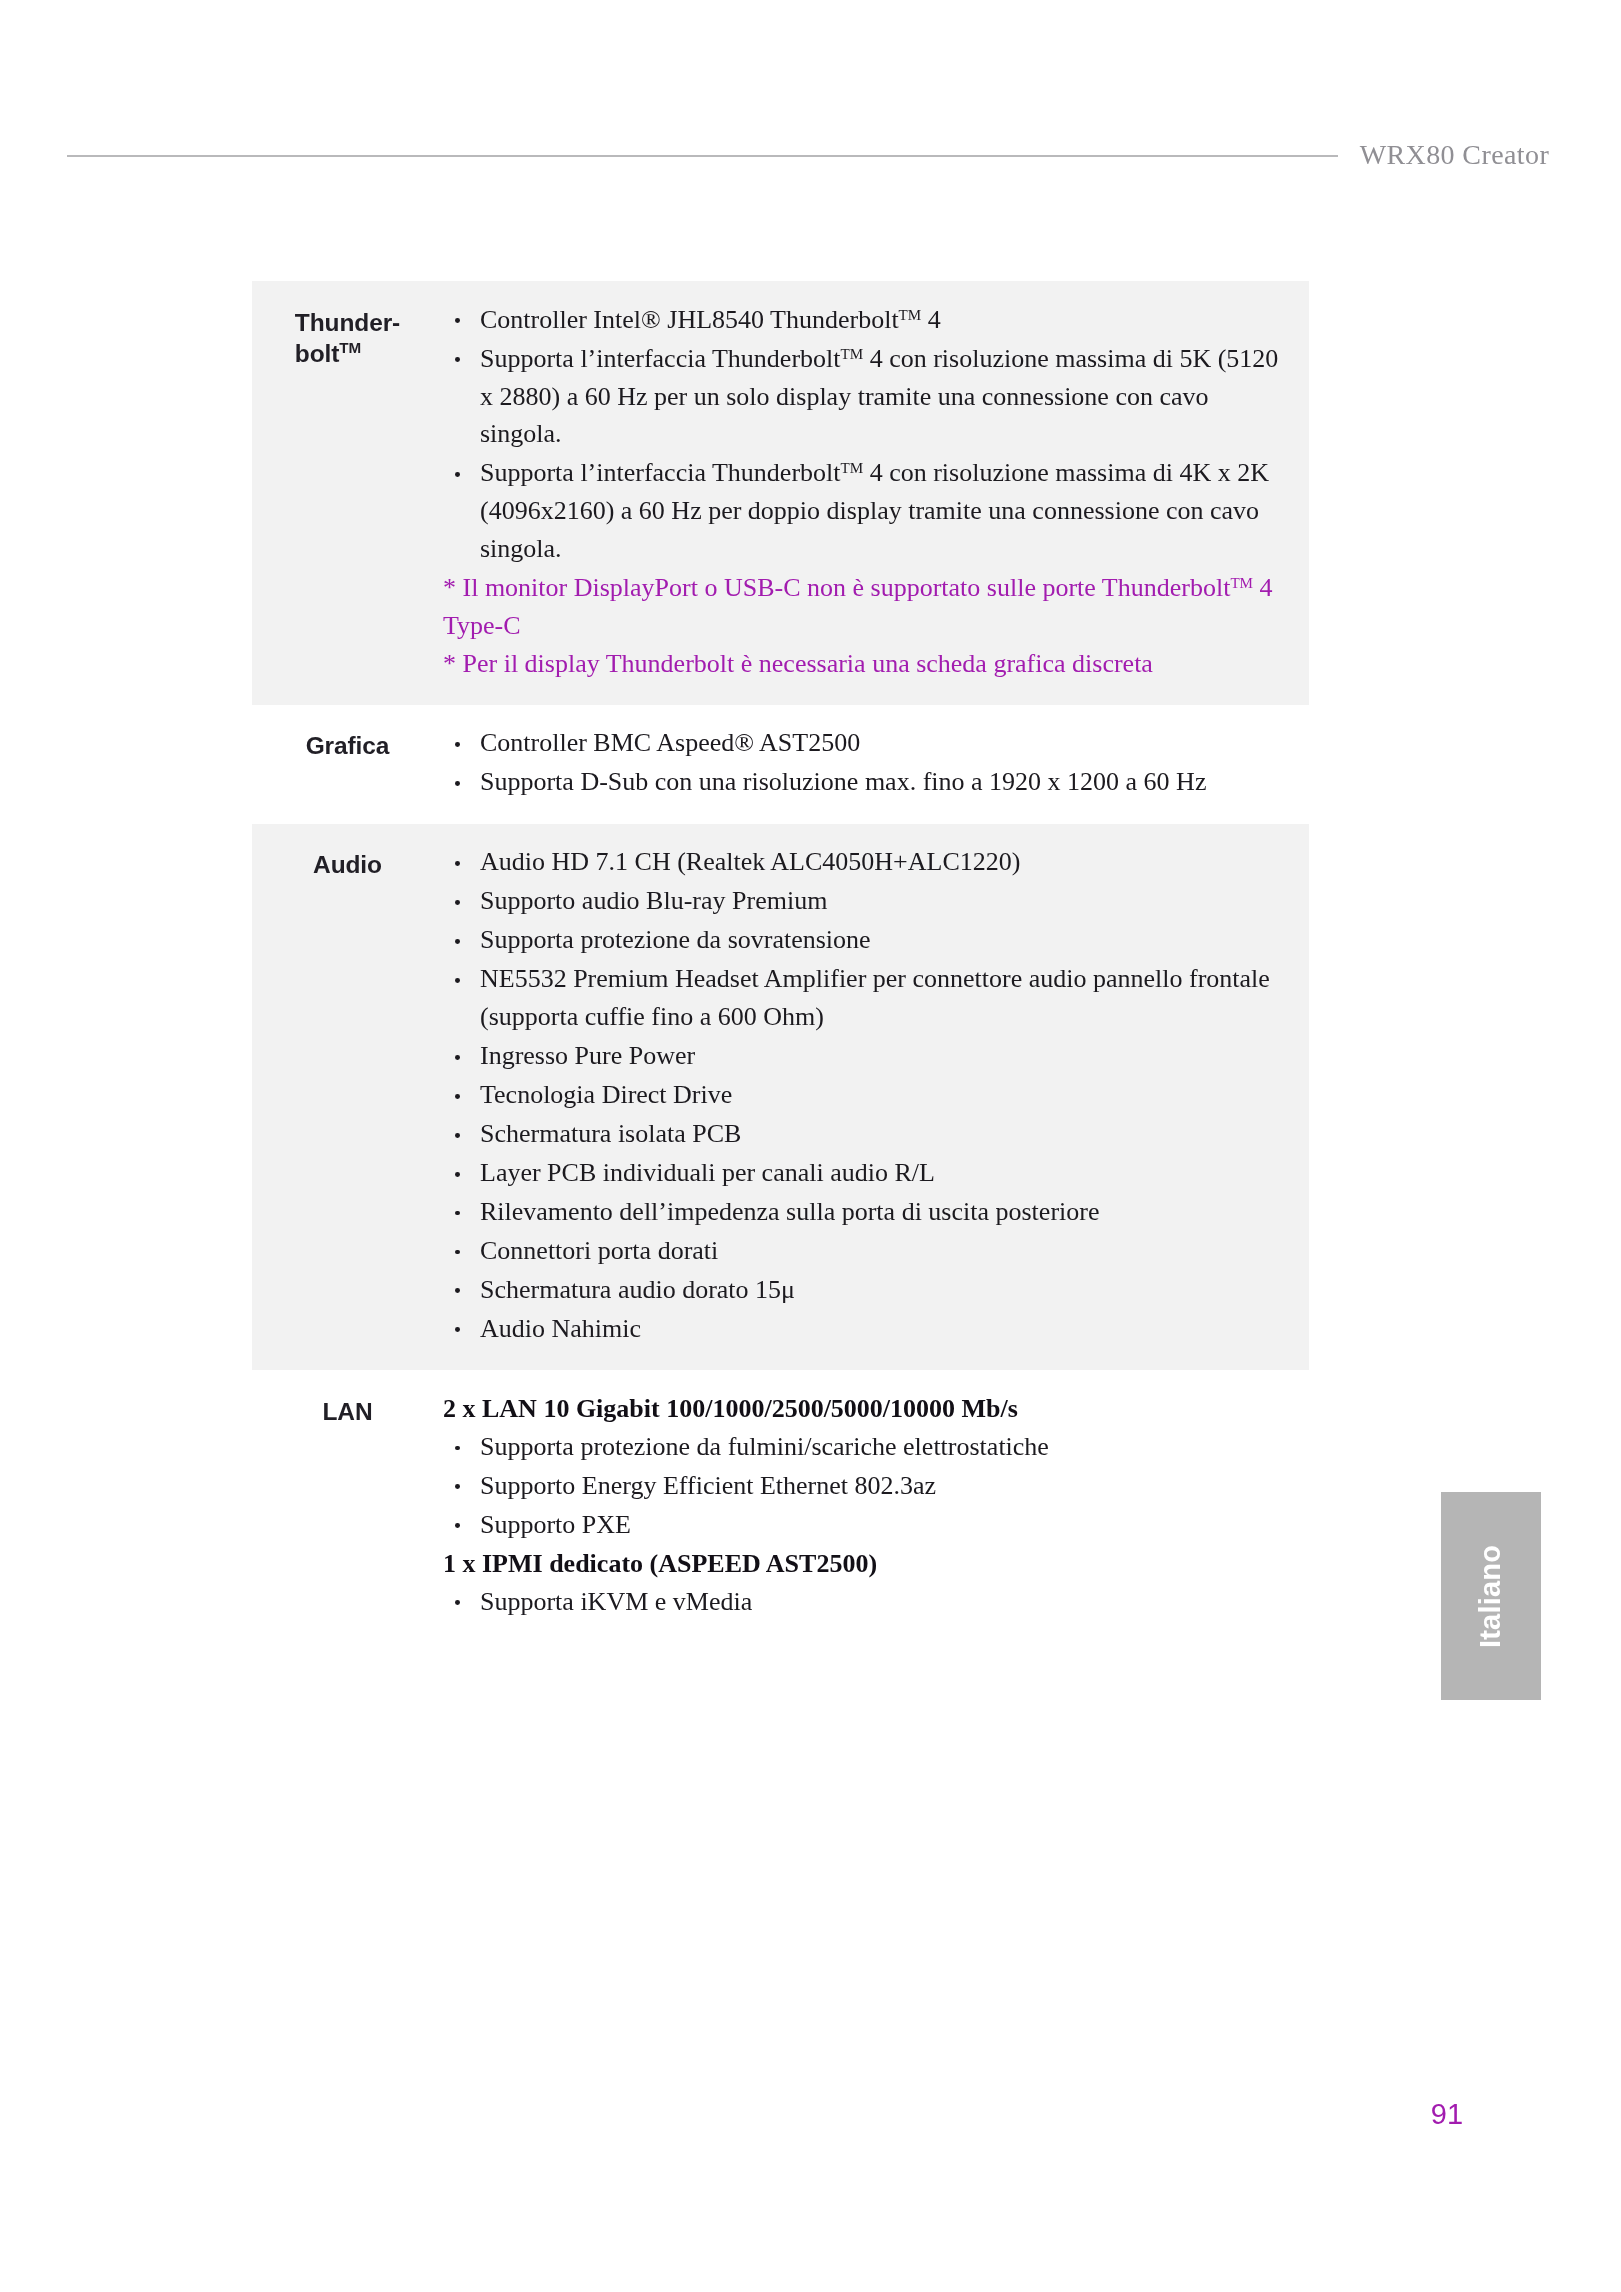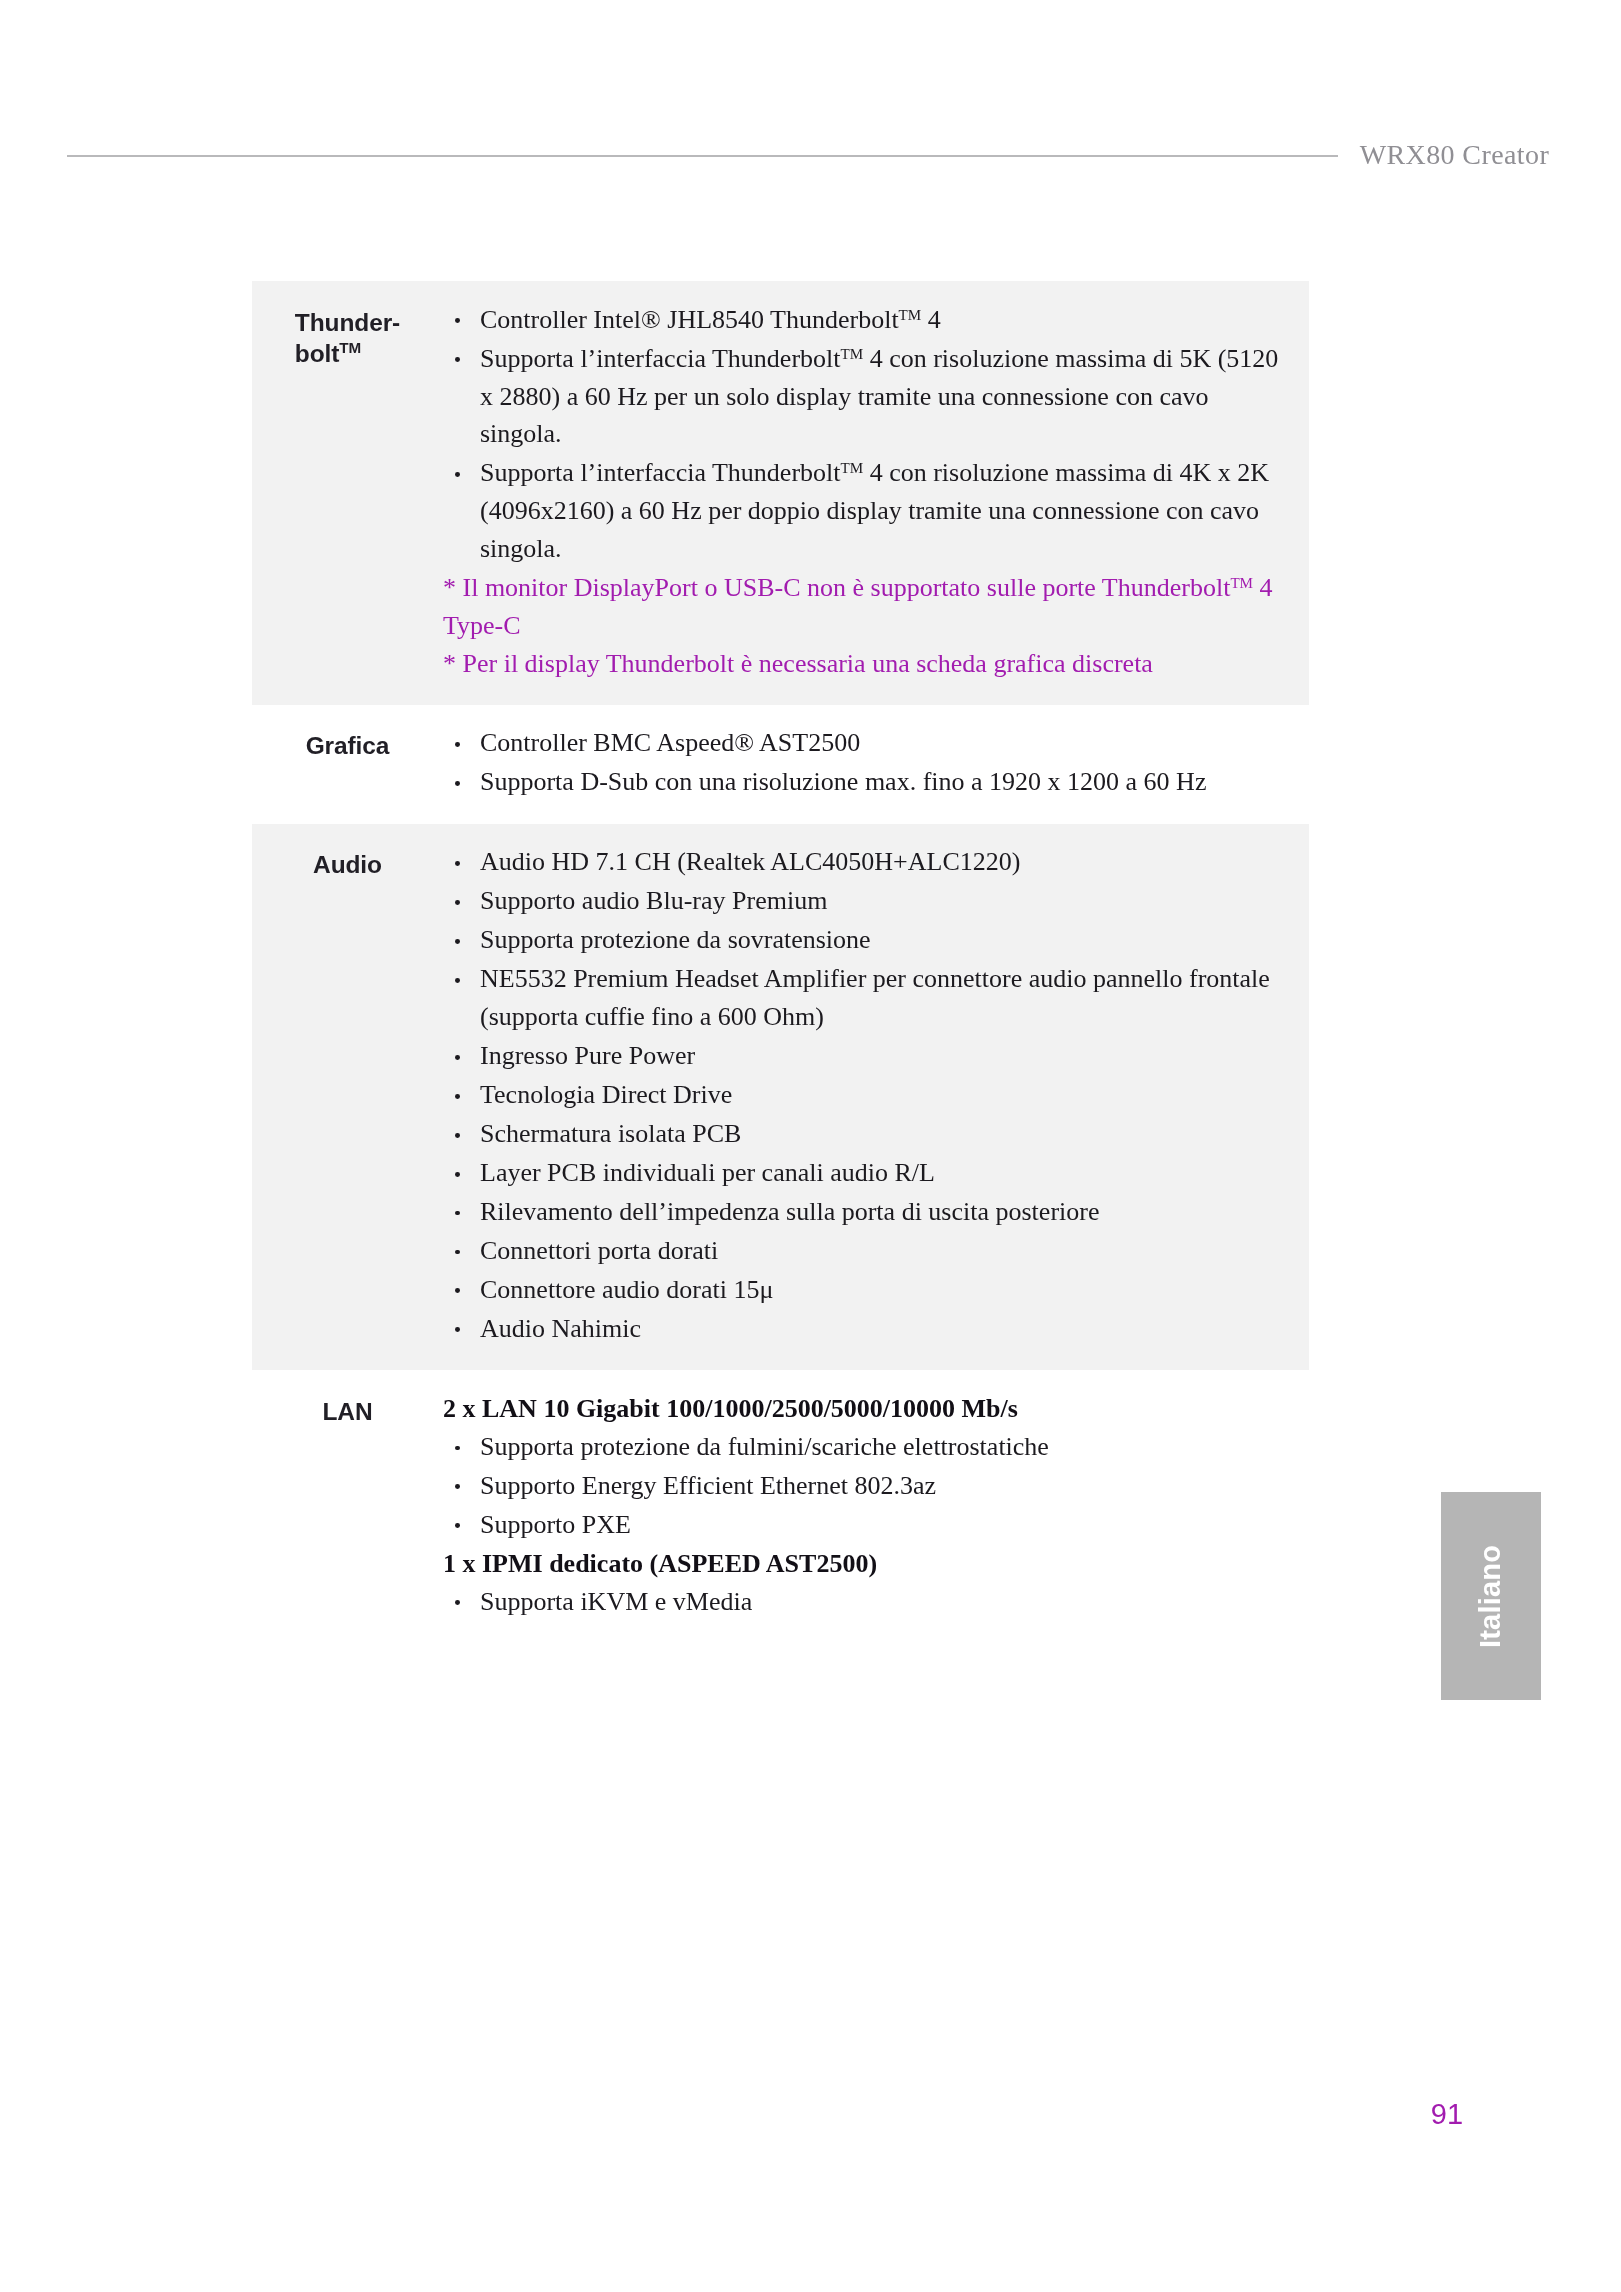--- a/index.html
+++ b/index.html
@@ -206,21 +206,21 @@
           <li>Audio HD 7.1 CH (Realtek ALC4050H+ALC1220)</li>
           <li>Supporto audio Blu-ray Premium</li>
           <li>Supporta protezione da sovratensione</li>
           <li>NE5532 Premium Headset Amplifier per connettore audio pannello frontale (supporta cuffie fino a 600 Ohm)</li>
           <li>Ingresso Pure Power</li>
           <li>Tecnologia Direct Drive</li>
           <li>Schermatura isolata PCB</li>
           <li>Layer PCB individuali per canali audio R/L</li>
           <li>Rilevamento dell’impedenza sulla porta di uscita posteriore</li>
           <li>Connettori porta dorati</li>
-          <li>Connettore audio dorati 15μ</li>
+          <li>Schermatura audio dorato 15μ</li>
           <li>Audio Nahimic</li>
         </ul>
       </div>
     </div>
     <div class="spec-row">
       <div class="spec-label-cell">
         <div class="spec-label">LAN</div>
       </div>
       <div class="spec-body-cell">
         <div class="head-line">2 x LAN 10 Gigabit 100/1000/2500/5000/10000 Mb/s</div>

